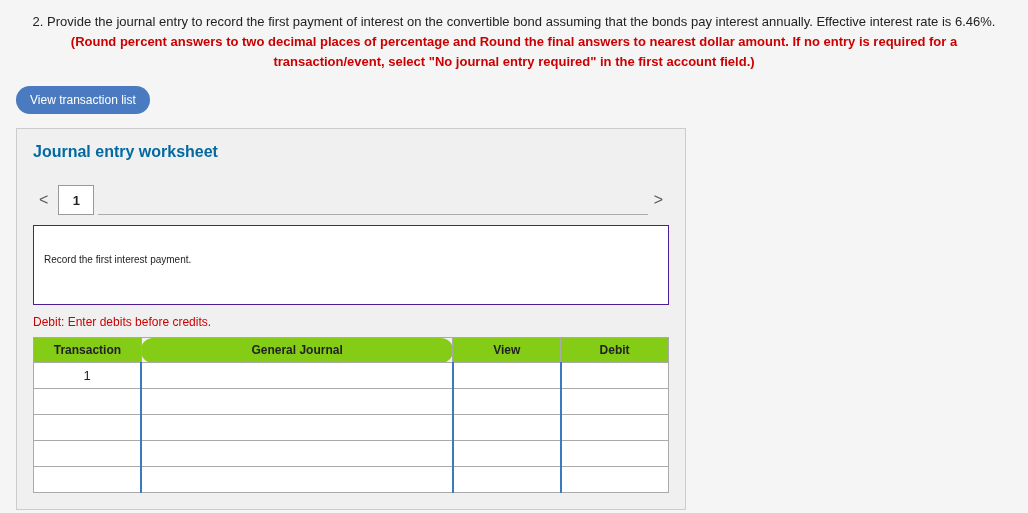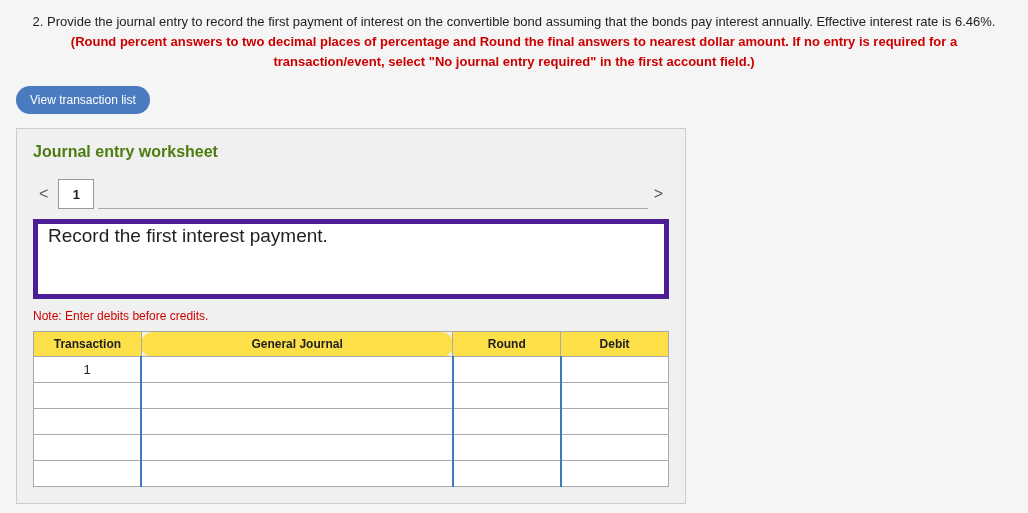--- a/index.html
+++ b/index.html
@@ -39,22 +39,22 @@
     }
     .worksheet-container {
       background: #f0f0f0;
       border: 1px solid #ccc;
       padding: 14px 16px 16px 16px;
       max-width: 670px;
     }
     .worksheet-title {
       font-size: 16px;
       font-weight: bold;
-      margin-bottom: 18px;
-      color: #4d7c0f;
+      margin-bottom: 24px;
+      color: #0369a1;
     }
     .tab-nav {
       display: flex;
       align-items: center;
       margin-bottom: 10px;
     }
     .tab-arrow {
       font-size: 16px;
       color: #555;
       cursor: pointer;
@@ -73,39 +73,39 @@
       font-weight: bold;
       margin: 0 4px;
     }
     .tab-line {
       flex: 1;
       border-bottom: 1px solid #aaa;
       height: 30px;
     }
     .description-box {
       background: #fff;
-      border: 5px solid #4c1d95;
-      padding: 1px 10px;
+      border: 1px solid #4c1d95;
+      padding: 28px 10px;
       min-height: 80px;
       margin-bottom: 10px;
-      font-size: 19px;
+      font-size: 10px;
       color: #222;
     }
     .note-text {
       color: #cc0000;
       font-size: 12px;
       margin-bottom: 8px;
     }
     .journal-table {
       width: 100%;
       border-collapse: collapse;
       font-size: 13px;
     }
     .journal-table th {
-      background: #fde047;
+      background: #84cc16;
       border: 1px solid #aaa;
       padding: 5px 8px;
       text-align: center;
       font-weight: bold;
       font-size: 12px;
     }
     .journal-table th.col-transaction {
       width: 90px;
     }
     .journal-table th.col-general {
@@ -165,28 +165,28 @@
     <span class="tab-arrow">&lt;</span>
     <div class="tab-box">1</div>
     <div class="tab-line"></div>
     <span class="tab-arrow">&gt;</span>
   </div>
 
   <div class="description-box">
     <span>Record the first interest payment.</span>
   </div>
 
-  <p class="note-text">Note: Enter debits before credits.</p>
+  <p class="note-text">Debit: Enter debits before credits.</p>
 
   <table class="journal-table">
     <thead>
       <tr>
         <th class="col-transaction">Transaction</th>
         <th class="col-general">General Journal</th>
-        <th class="col-debit">Round</th>
+        <th class="col-debit">View</th>
         <th class="col-credit">Debit</th>
       </tr>
     </thead>
     <tbody id="journal-tbody">
     <tr>
           <td class="center-cell">1</td>
           <td class="highlighted-border"><input type="text" style=""></td>
           <td class="highlighted-border"><input type="text" style=""></td>
           <td class="highlighted-border"><input type="text" style=""></td>
         </tr>

